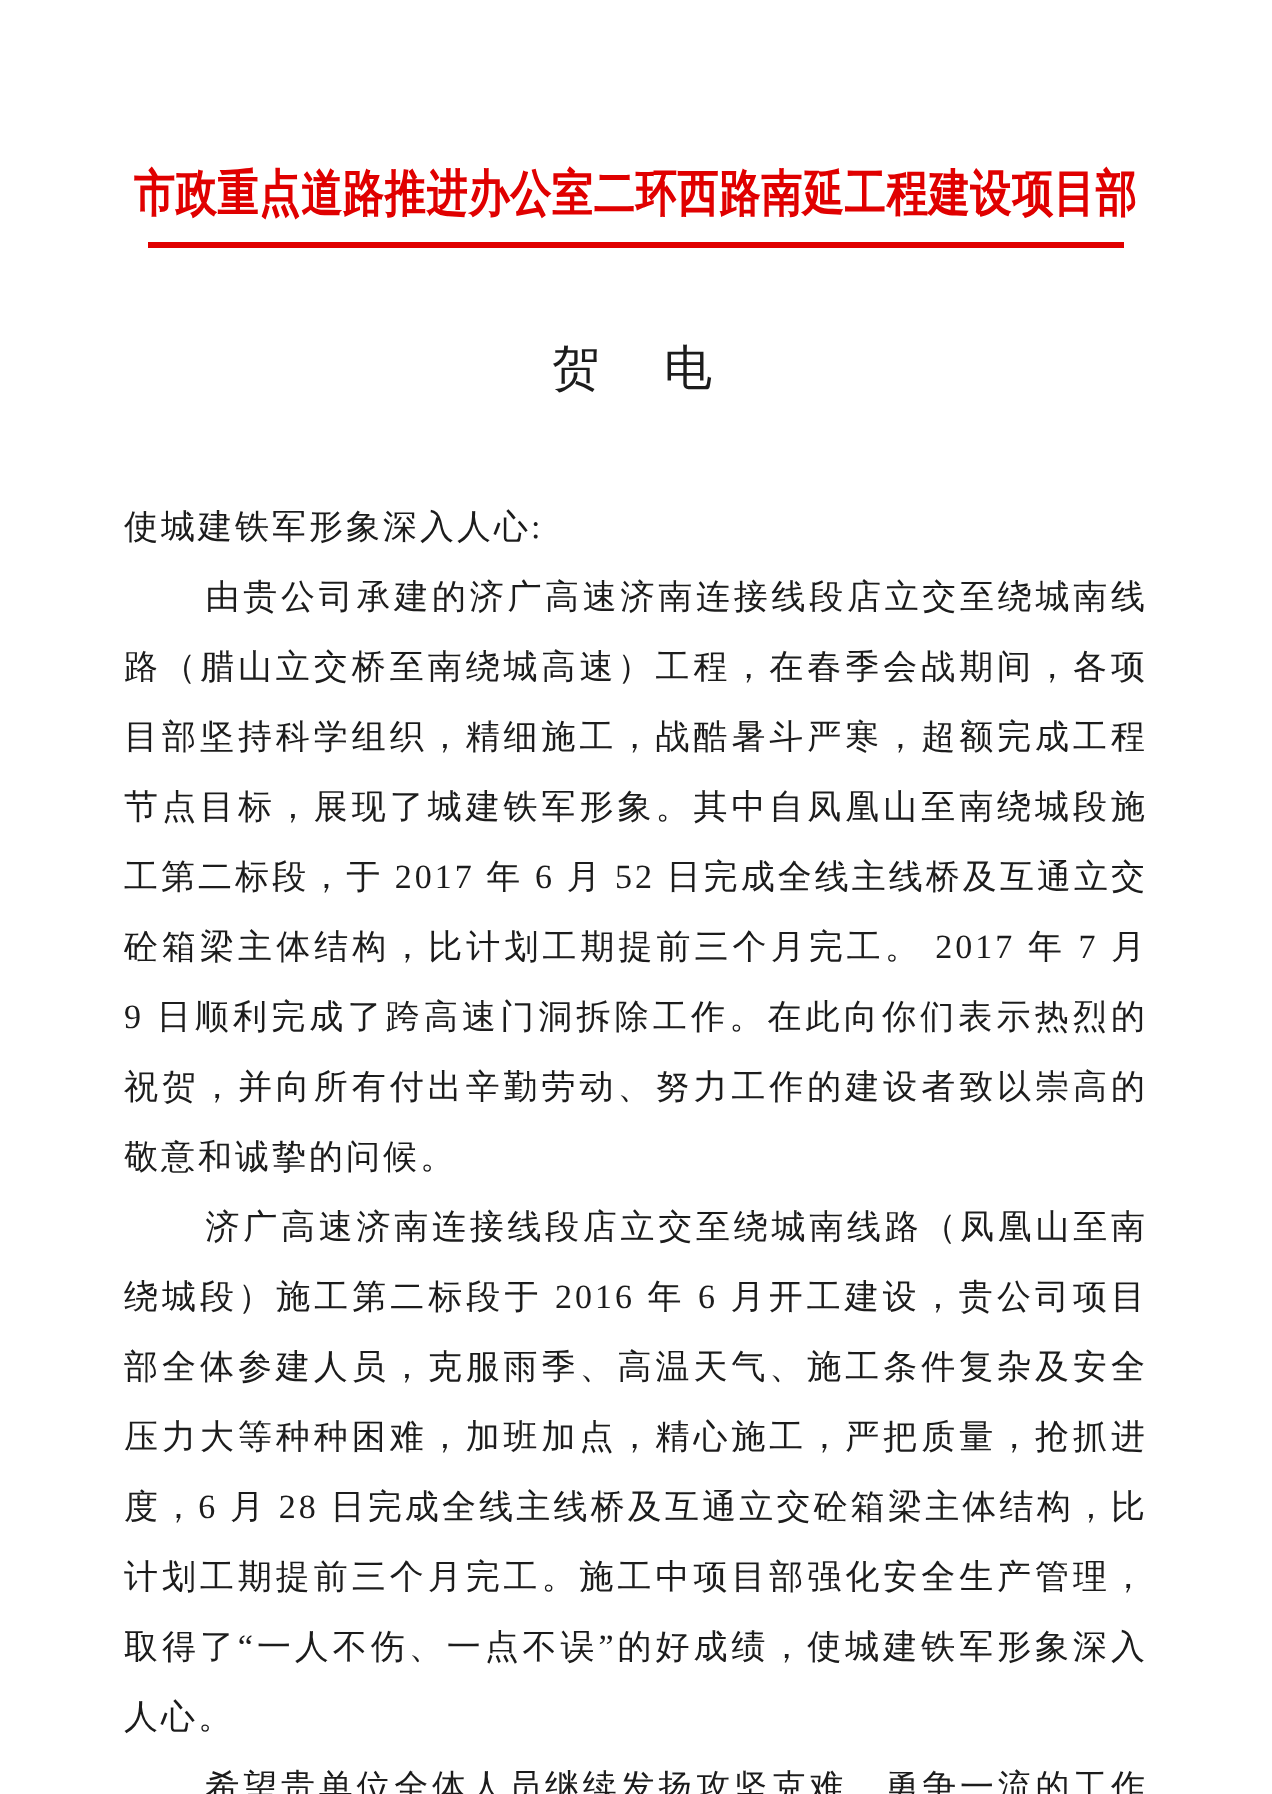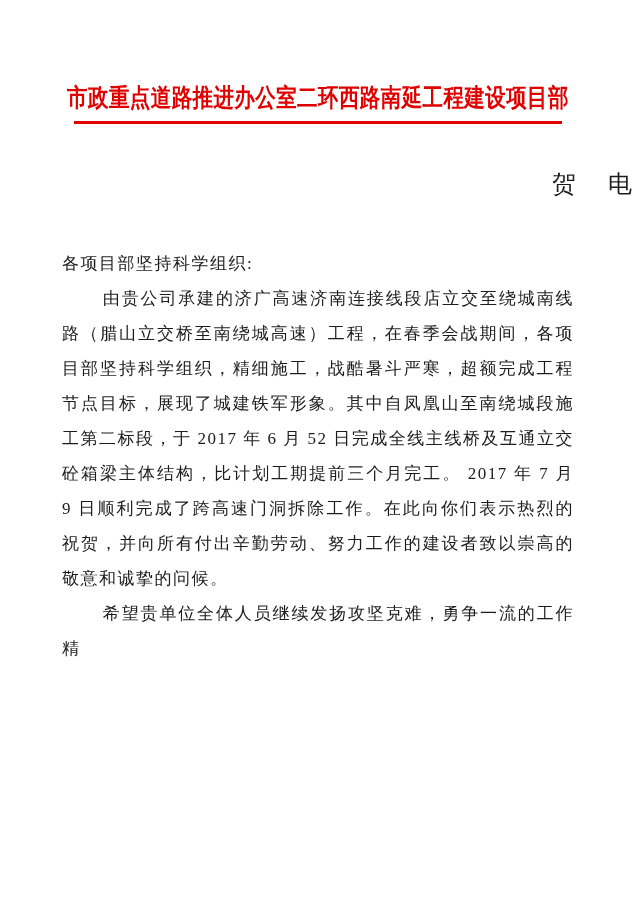--- a/index.html
+++ b/index.html
@@ -34,21 +34,21 @@
     letter-spacing: 0.5px;
   }
   .letterhead-rule {
     width: 488px;
     height: 3px;
     margin: 7px auto 0 auto;
     background: #e00000;
   }
   .doc-title {
     margin: 44px 0 0 0;
-    text-align: right;
+    text-align: center;
     font-size: 24px;
     font-weight: normal;
     letter-spacing: 4px;
     color: #1c1c1c;
   }
   .doc-body {
     margin: 46px 62px 0 62px;
     font-size: 17px;
     line-height: 35px;
     letter-spacing: 1.5px;
@@ -69,20 +69,21 @@
 <div class="page">
 
   <div class="letterhead">
     <div class="letterhead-title">市政重点道路推进办公室二环西路南延工程建设项目部</div>
     <div class="letterhead-rule"></div>
   </div>
 
   <h1 class="doc-title">贺　电</h1>
 
   <div class="doc-body">
-    <p class="addressee">各项目部坚持科学组织:</p>
+    <p class="addressee">使城建铁军形象深入人心:</p>
     <div>
         <p class="para">由贵公司承建的济广高速济南连接线段店立交至绕城南线路（腊山立交桥至南绕城高速）工程，在春季会战期间，各项目部坚持科学组织，精细施工，战酷暑斗严寒，超额完成工程节点目标，展现了城建铁军形象。其中自凤凰山至南绕城段施工第二标段，于 2017 年 6 月 52 日完成全线主线桥及互通立交砼箱梁主体结构，比计划工期提前三个月完工。 2017 年 7 月 9 日顺利完成了跨高速门洞拆除工作。在此向你们表示热烈的祝贺，并向所有付出辛勤劳动、努力工作的建设者致以崇高的敬意和诚挚的问候。</p>
+        <p class="para">济广高速济南连接线段店立交至绕城南线路（凤凰山至南绕城段）施工第二标段于 2016 年 6 月开工建设，贵公司项目部全体参建人员，克服雨季、高温天气、施工条件复杂及安全压力大等种种困难，加班加点，精心施工，严把质量，抢抓进度，6 月 28 日完成全线主线桥及互通立交砼箱梁主体结构，比计划工期提前三个月完工。施工中项目部强化安全生产管理，取得了“一人不伤、一点不误”的好成绩，使城建铁军形象深入人心。</p>
         <p class="para">希望贵单位全体人员继续发扬攻坚克难，勇争一流的工作精</p>
       </div>
   </div>
 
 </div>
 
 </body></html>

